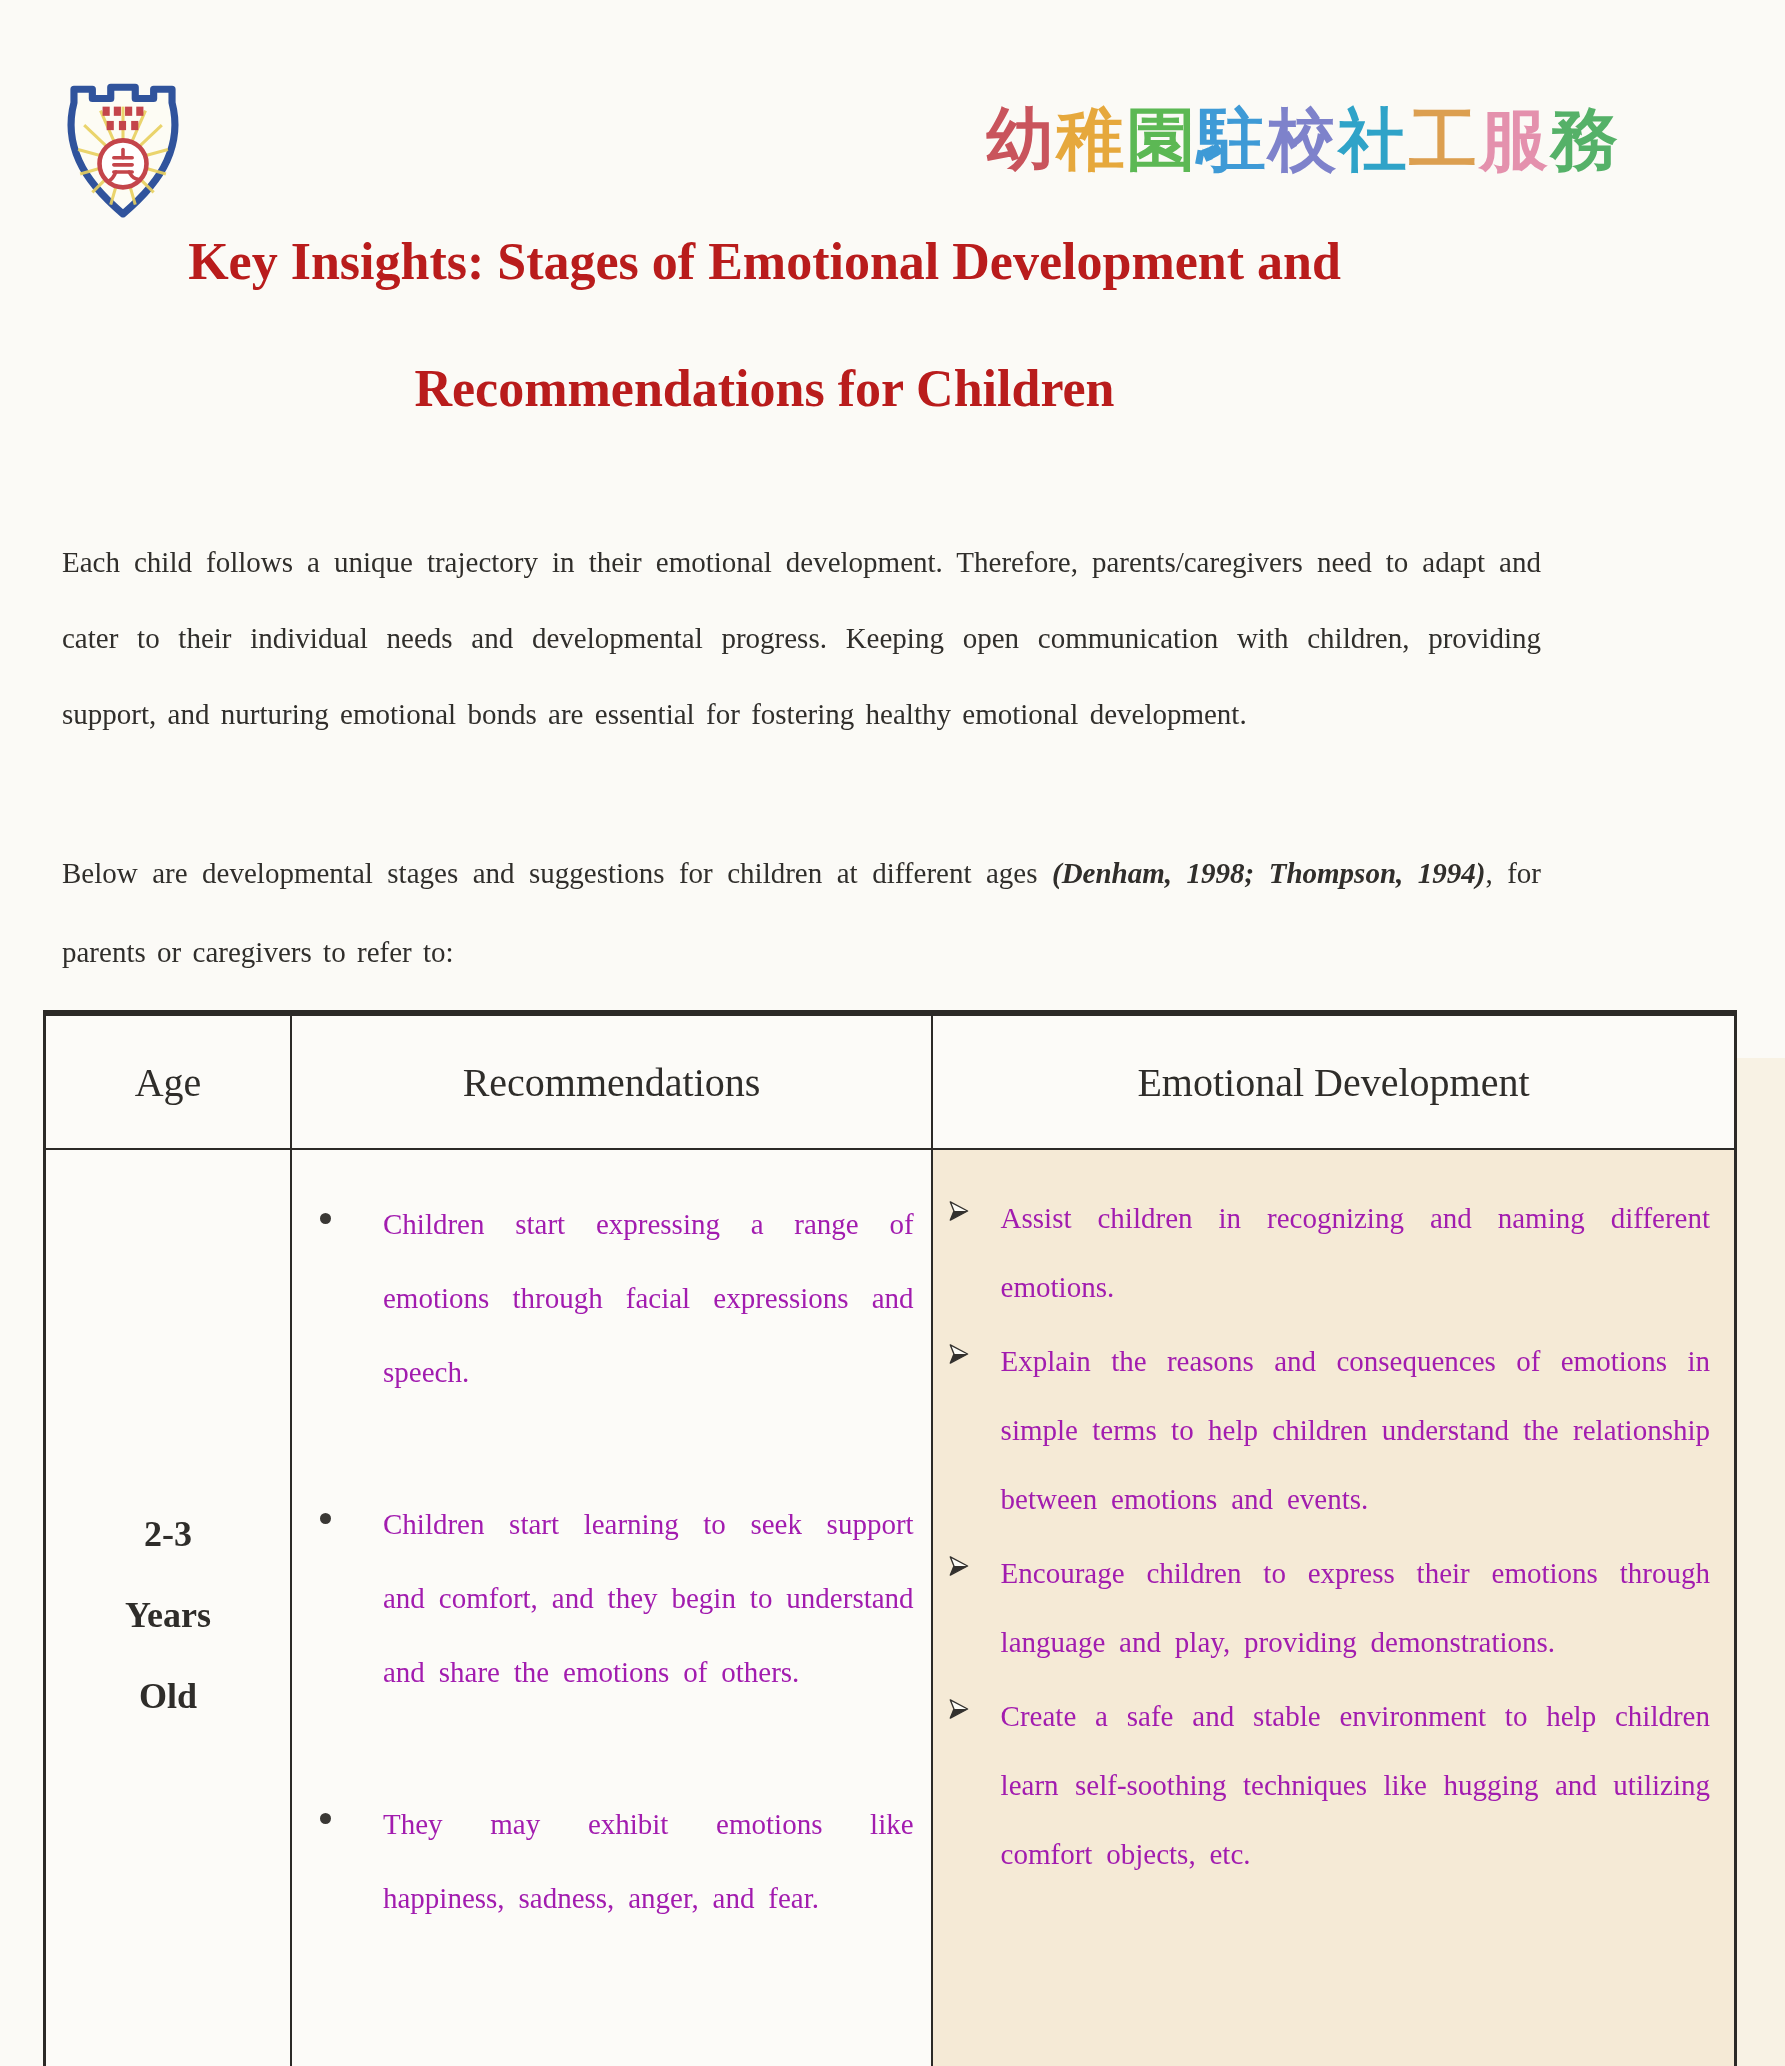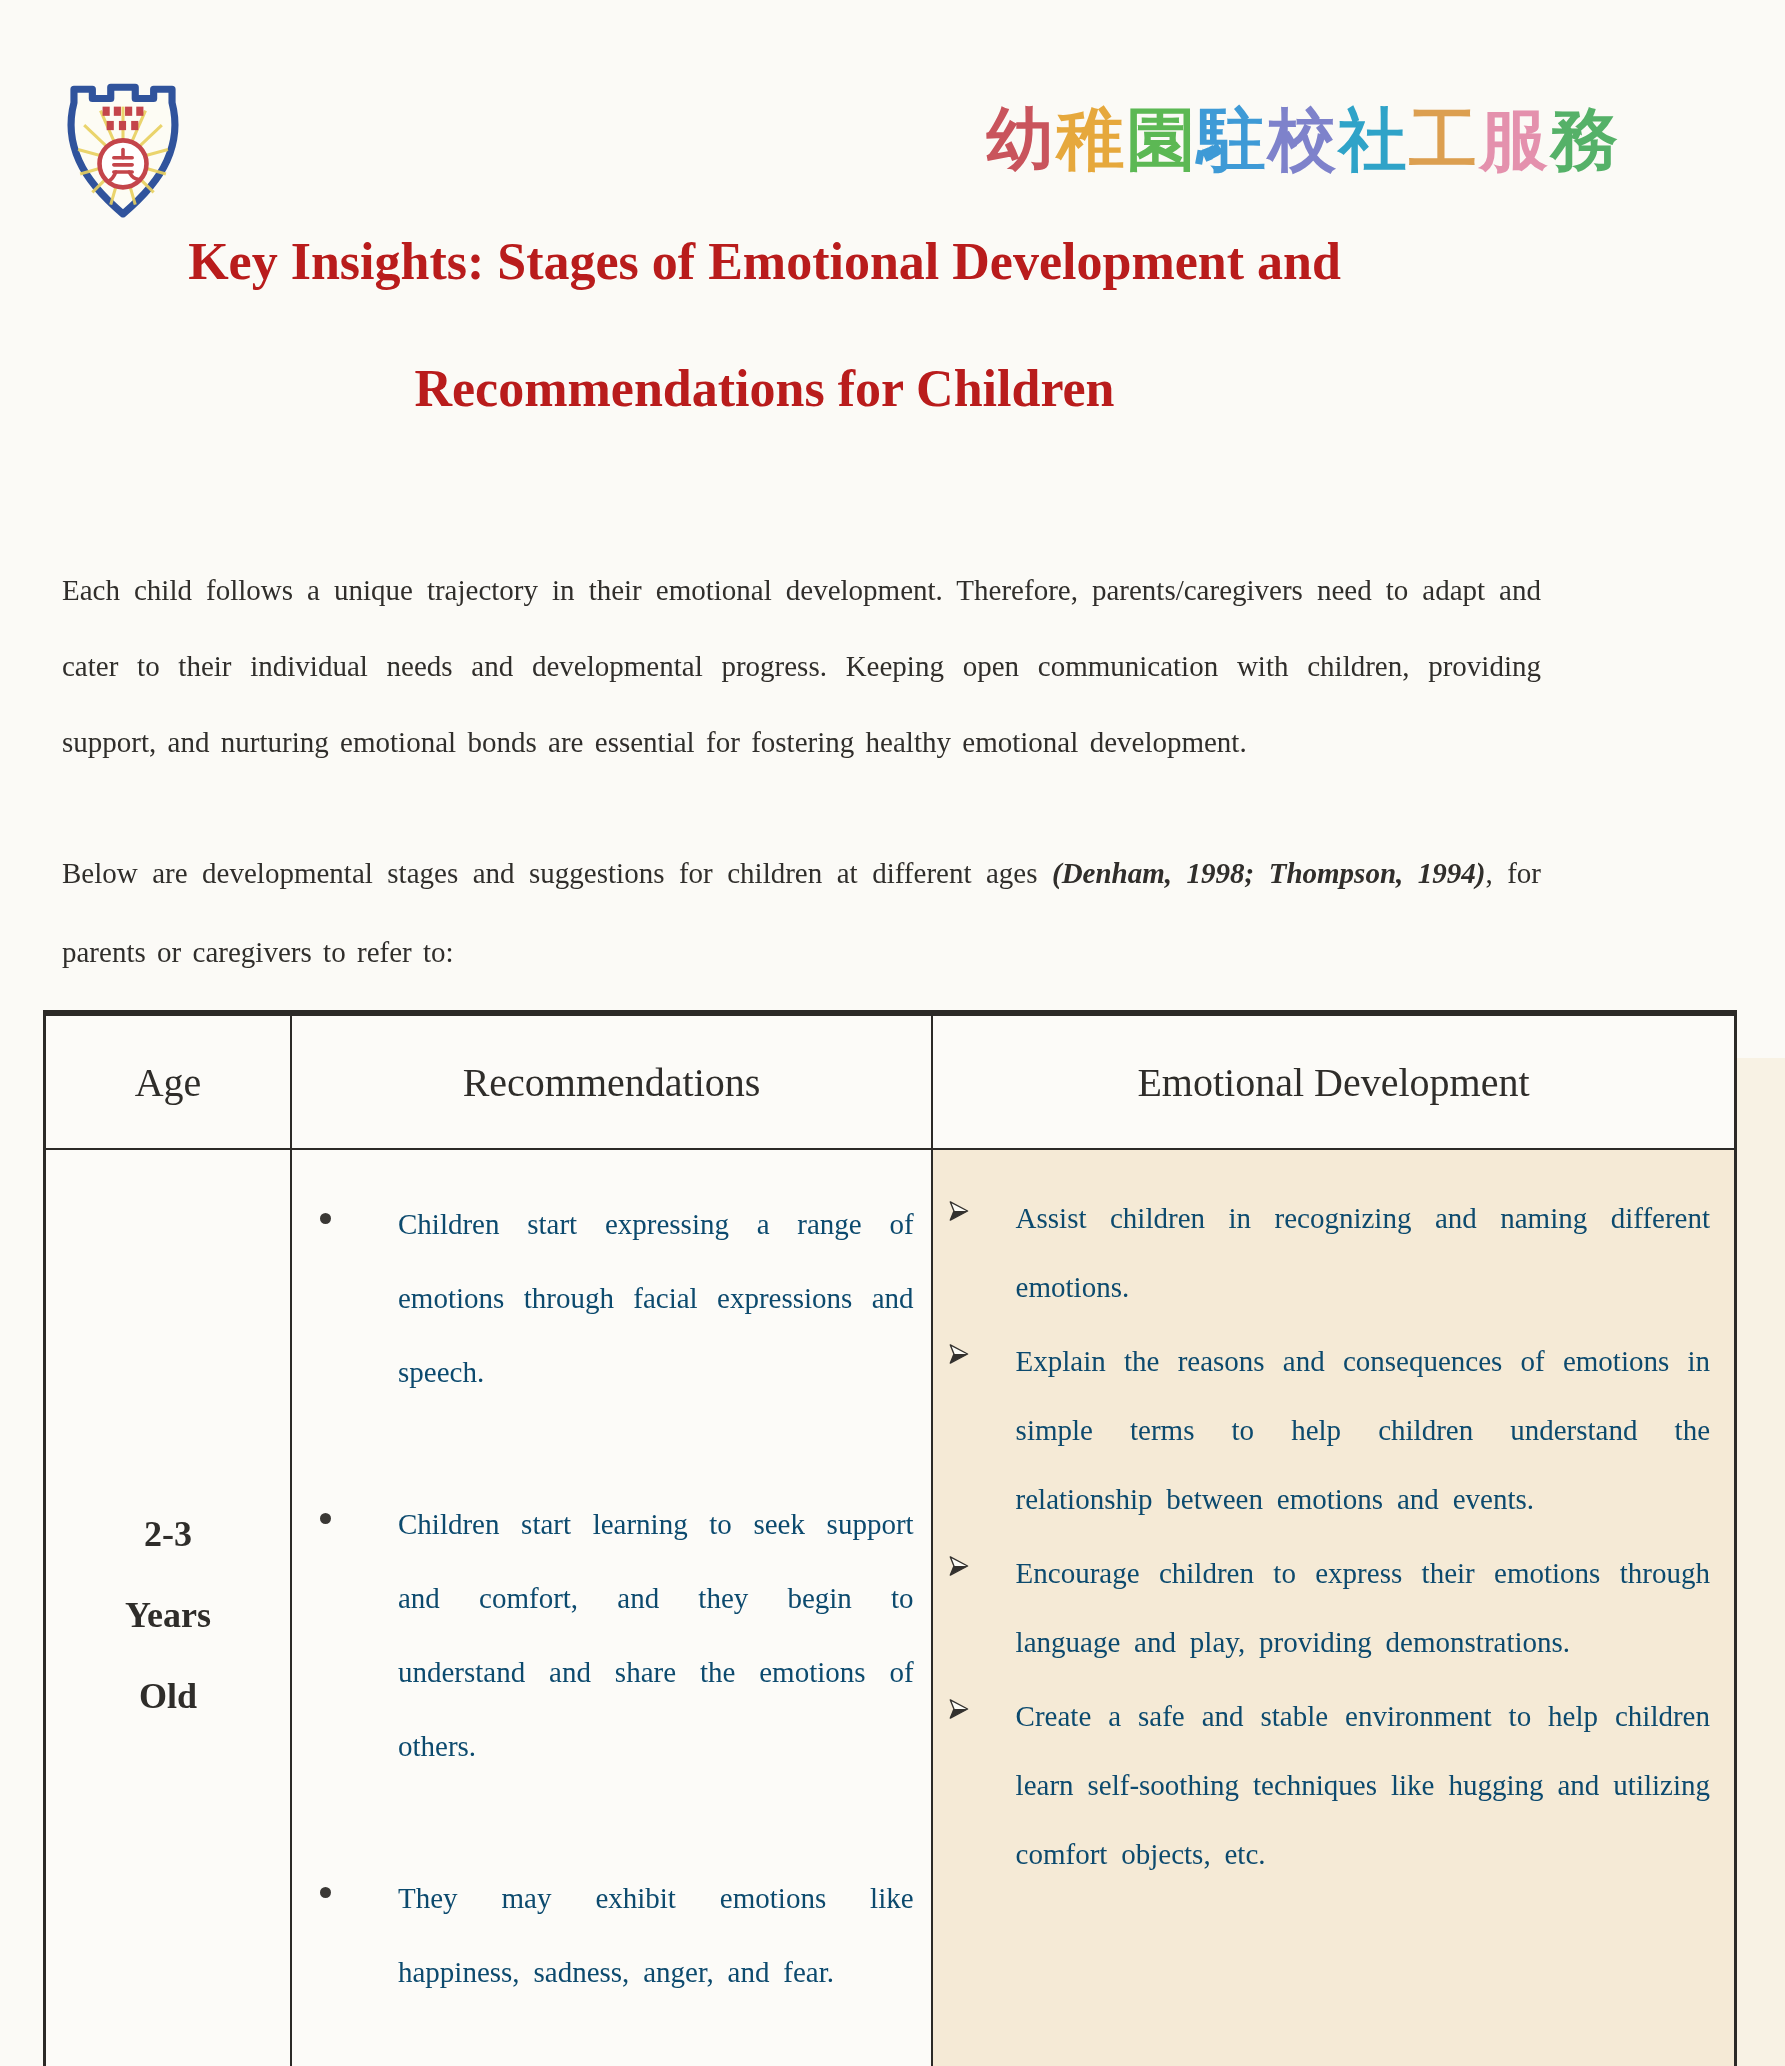--- a/index.html
+++ b/index.html
@@ -27,21 +27,21 @@
 
   
   .doc-title { position:absolute; left:62px; width:1405px; text-align:center;
     font-weight:bold; font-size:52px; line-height:1.15; white-space:nowrap;
     color:#b91c1c; }
   .title-1 { top:232px; }
   .title-2 { top:359px; }
 
   .para { position:absolute; left:62px; width:1479px; font-size:29px;
     text-align:justify; word-spacing:4.1px; color:#302e2b; }
-  .para-1 { top:552px; line-height:76px; }
+  .para-1 { top:524px; line-height:76px; }
   .para-2 { top:834px; line-height:79px; }
   .citation { font-weight:bold; font-style:italic; }
 
   
   .doc-table { position:absolute; left:43px; top:1010px; width:1694px; height:1074px;
     border:3.3px solid #2c2a27; border-top-width:6.2px; box-sizing:border-box;
     display:grid; grid-template-columns:244px 641px 1fr; grid-template-rows:134px 1fr;
     background:#fcfbf8; }
   .th { display:flex; align-items:center; justify-content:center;
     font-weight:normal; font-size:40px; color:#2f2d2a;
@@ -61,21 +61,21 @@
   .rec-cell .bullet-item { margin-bottom:5px; }
 
   .marker { flex:0 0 auto; }
   .dot-marker { width:68px; padding-top:26px; }
   .dot-marker i { display:block; width:11px; height:11px; border-radius:50%;
     background:#3a3835; margin-left:5px; }
   .arrow-marker { width:56px; padding-top:16.5px; }
   .arrow-marker svg { display:block; margin-left:2.5px; }
 
   .bullet-text { flex:1 1 auto; font-size:29px; text-align:justify;
-    word-spacing:6.6px; color:#0c4a6e;margin-left:15px; }
+    word-spacing:6.6px; color:#a21caf; }
   .dev-cell .bullet-text { line-height:74px; }
   .rec-cell .bullet-text { line-height:69px; }
 </style>
 </head>
 <body>
 
 <div class="page">
 
   <div class="scan-strip"></div>
 

